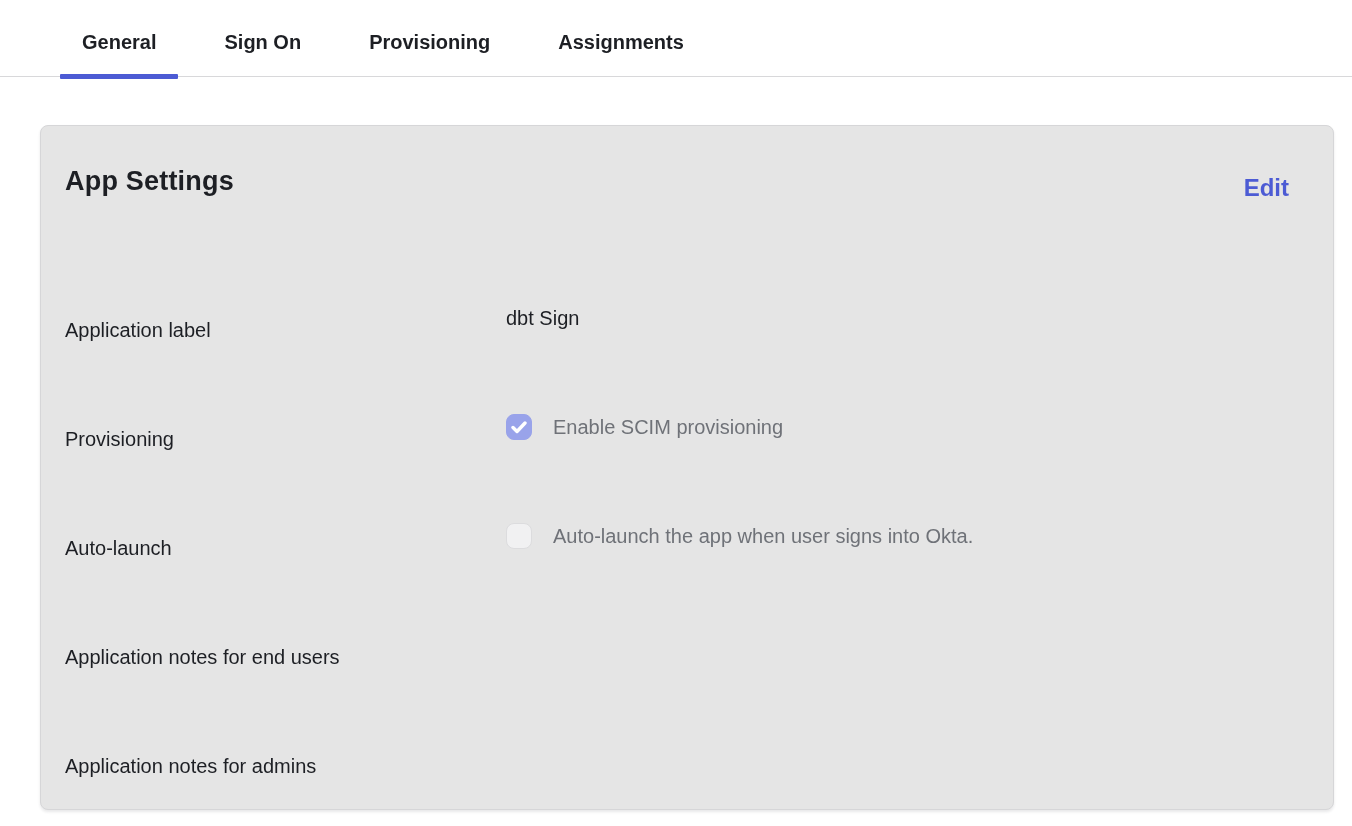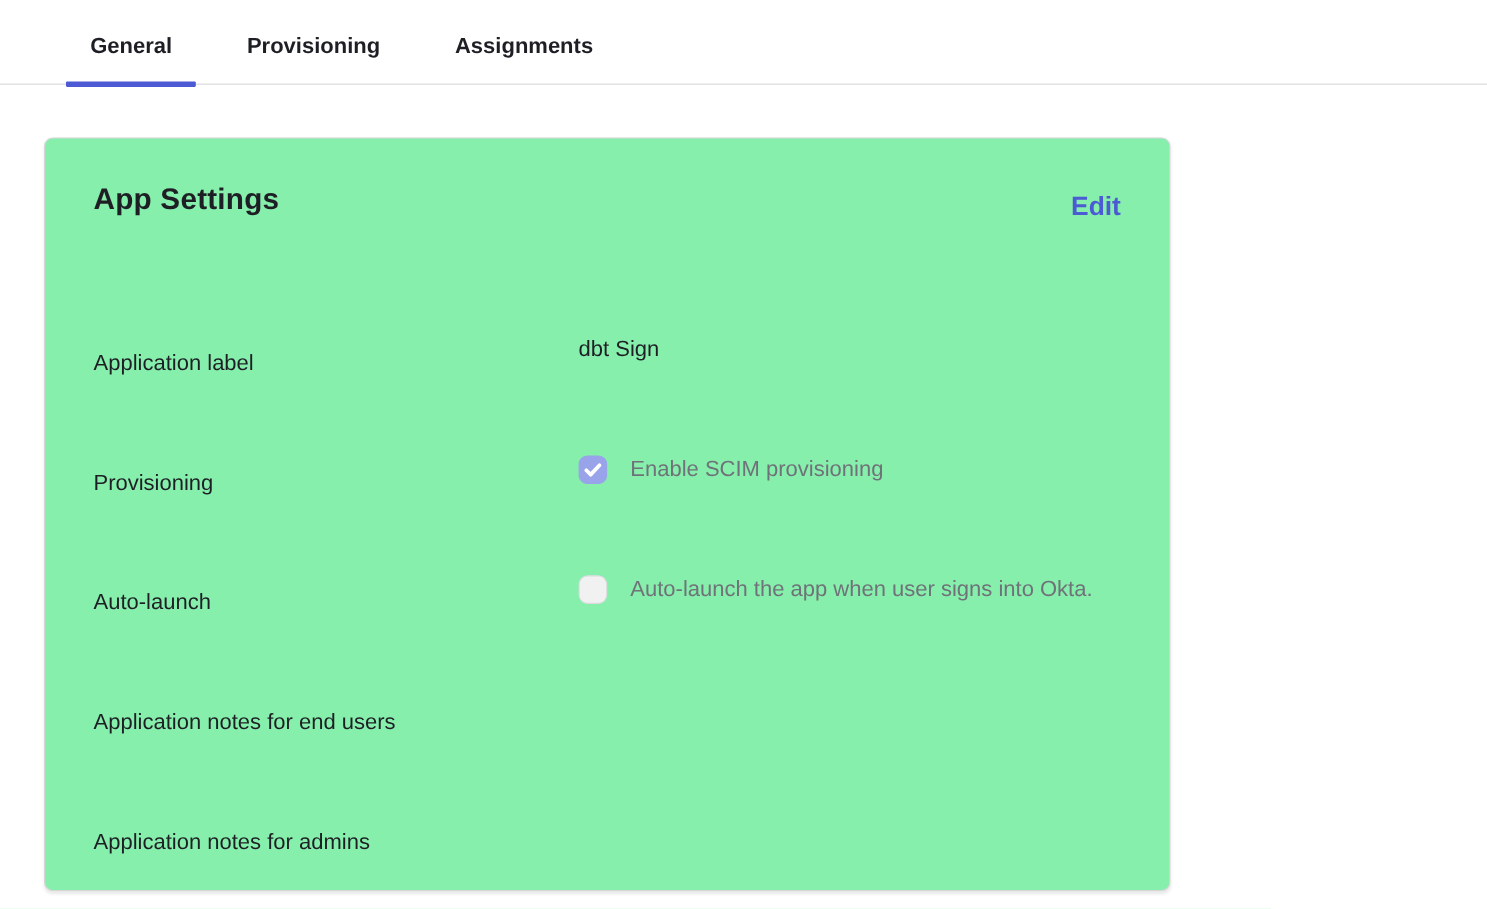--- a/index.html
+++ b/index.html
@@ -33,27 +33,27 @@
     position: absolute;
     left: 0; right: 0; bottom: -3px;
     height: 5px;
     background: var(--accent);
     border-radius: 1px;
   }
 
   
   .card {
     margin: 48px 18px 0 40px;
-    width: 1024px;
+    width: 1294px;
     height: 685px;
     border: 1px solid #d6d6d8;
     border-radius: 8px;
-    background: #86efac;
+    background: #e5e5e5;
     box-shadow: 0 2px 3px rgba(29,31,36,0.10);
-    padding: 40px 44px 46px 44px;
+    padding: 40px 44px 46px 24px;
   }
   .card-header {
     display: flex;
     justify-content: space-between;
     align-items: flex-start;
   }
   .card-title {
     font-size: 27px;
     font-weight: 700;
     letter-spacing: 0.2px;
@@ -115,20 +115,23 @@
   }
 </style>
 </head>
 <body>
 
 <nav class="tabbar">
     <div class="tab active">
     <span class="tab-label">General</span>
   </div>
     <div class="tab">
+    <span class="tab-label">Sign On</span>
+  </div>
+    <div class="tab">
     <span class="tab-label">Provisioning</span>
   </div>
     <div class="tab">
     <span class="tab-label">Assignments</span>
   </div>
   </nav>
 
 <section class="card">
   <div class="card-header">
     <h1 class="card-title">App Settings</h1>

